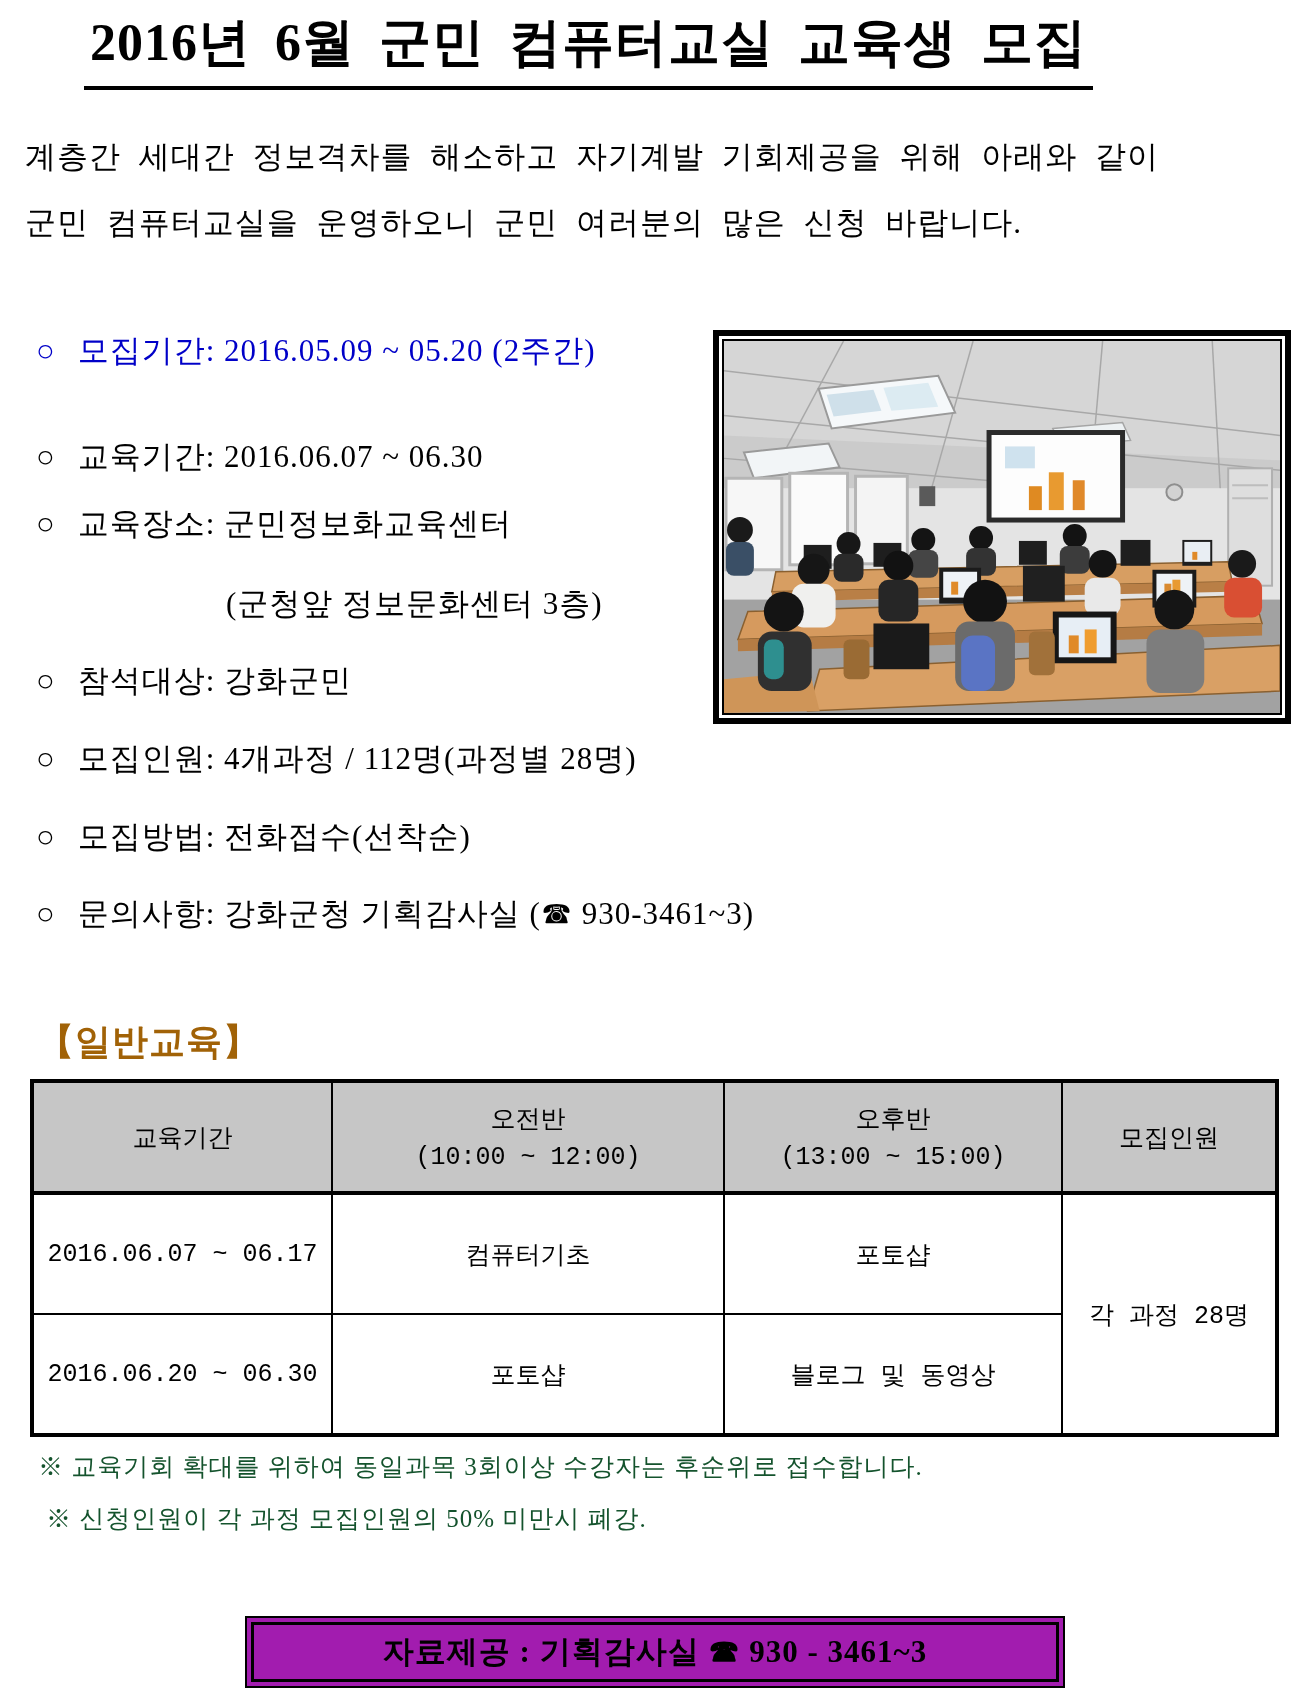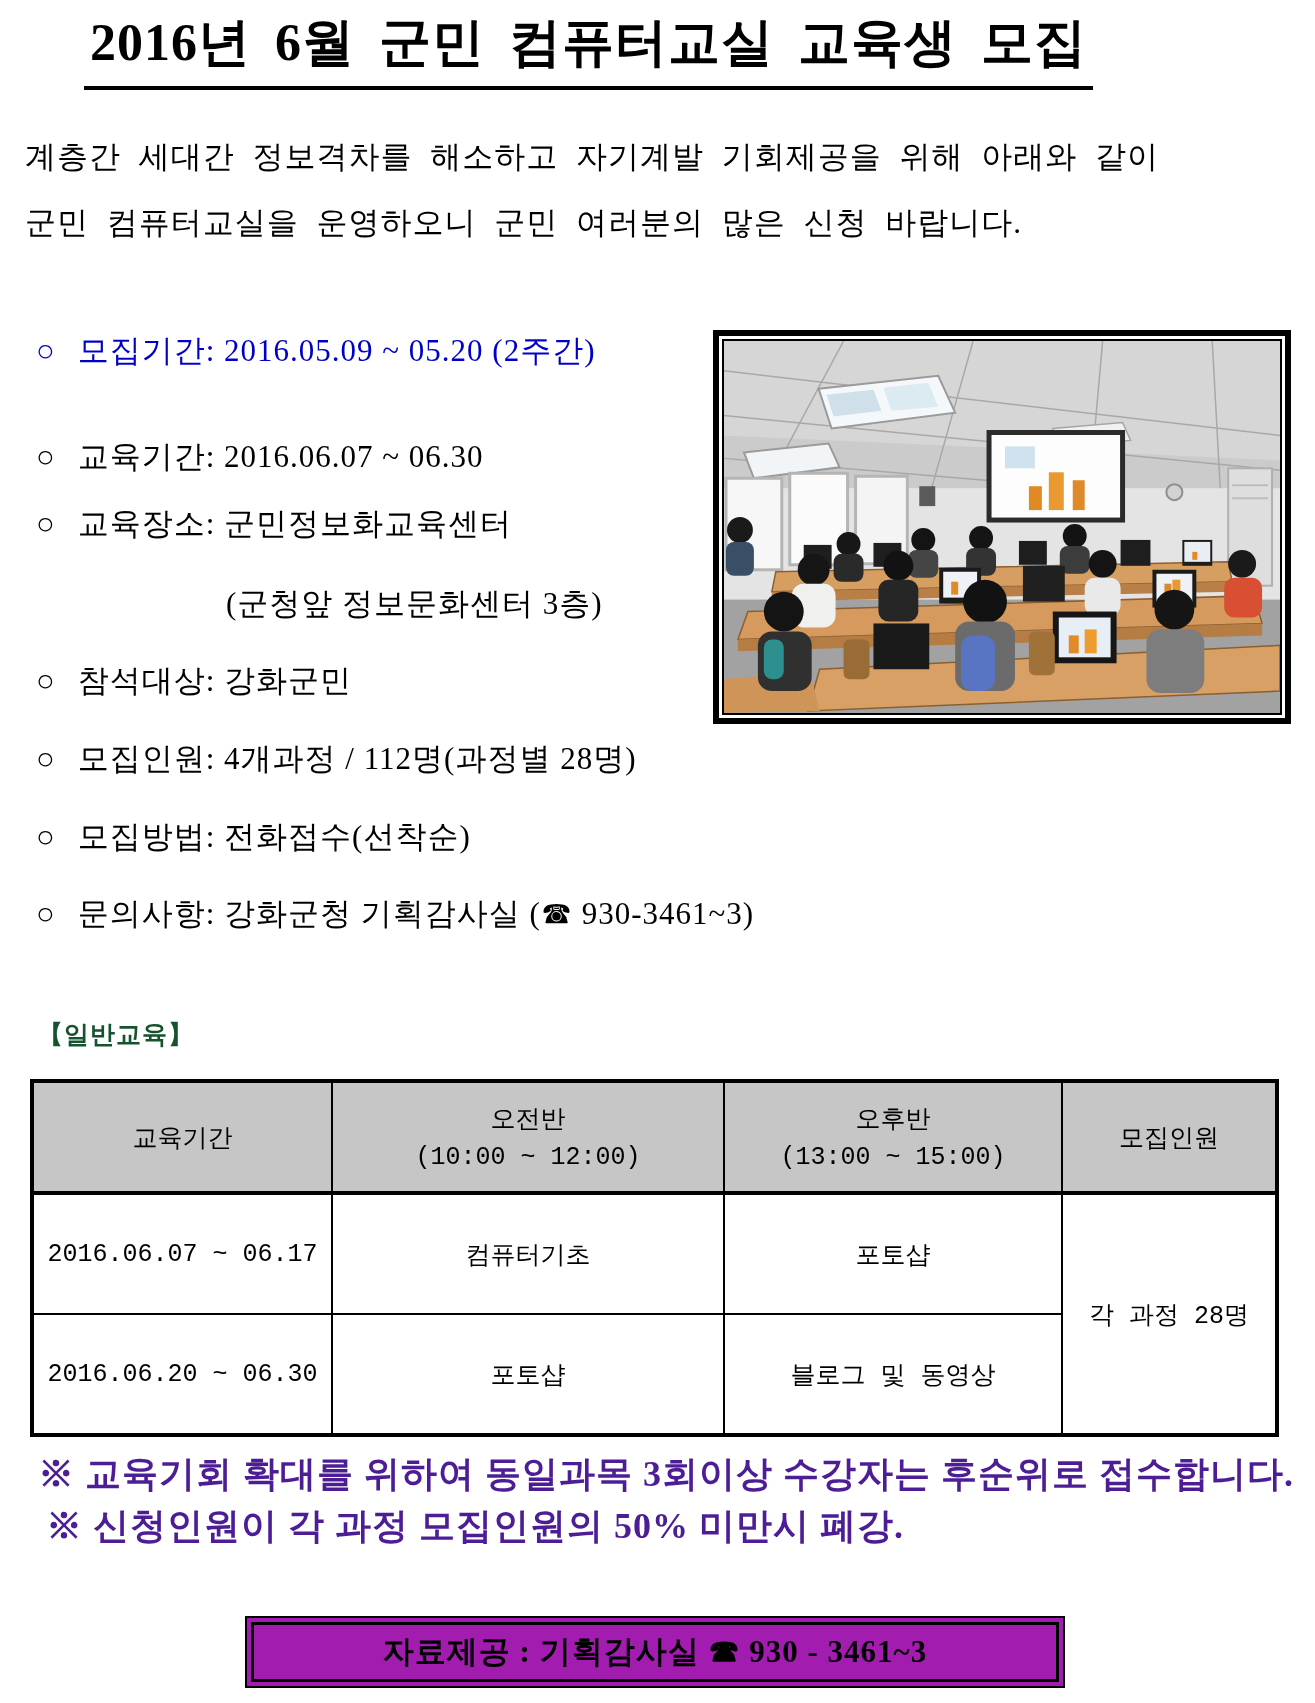--- a/index.html
+++ b/index.html
@@ -81,23 +81,23 @@
     box-sizing: border-box;
     border: 2px solid #000;
     overflow: hidden;
   }
   .photo-inner svg { display: block; width: 100%; height: 100%; }
   
   .section-label {
     position: absolute;
     left: 38px;
     top: 1018px;
-    font-size: 25px;
+    font-size: 36px;
     font-weight: bold;
-    color: #14532d;
+    color: #a16207;
     letter-spacing: 1px;
     white-space: nowrap;
   }
   
   .course-table {
     position: absolute;
     left: 30px;
     top: 1079px;
     width: 1245px;
     border-collapse: collapse;
@@ -121,23 +121,23 @@
   .course-table tbody tr { height: 121px; }
   .course-table .hdr-sub { margin-top: 8px; }
   .col-period  { width: 300px; }
   .col-morning { width: 392px; }
   .col-afternoon { width: 338px; }
   .col-capacity { width: 215px; }
   
   .note-line {
     position: absolute;
     left: 38px;
-    font-size: 36px;
-    font-weight: bold;
-    color: #4c1d95;
+    font-size: 25px;
+    font-weight: normal;
+    color: #14532d;
     letter-spacing: 1px;
     white-space: nowrap;
   }
   
   .footer-box {
     position: absolute;
     left: 245px;
     top: 1616px;
     width: 820px;
     height: 72px;

